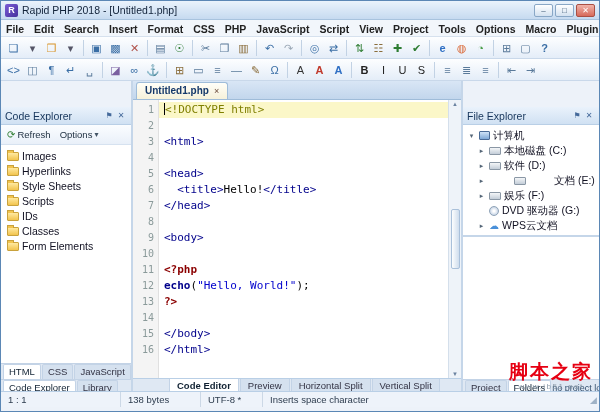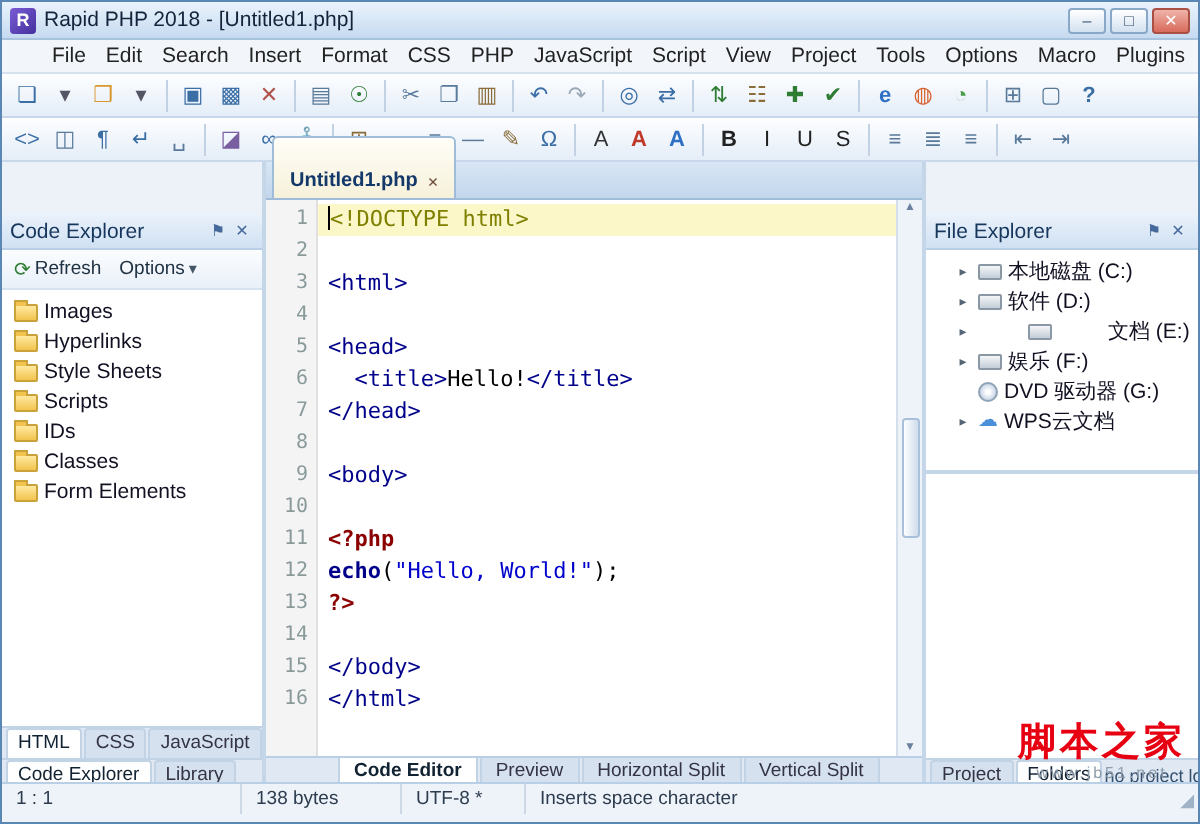--- a/index.html
+++ b/index.html
@@ -9,21 +9,21 @@
 
   
   .titlebar{height:19px;display:flex;align-items:center;padding:0 4px;background:linear-gradient(#eaf3fc,#c6daf0);border-bottom:1px solid #a8c3de;}
   .app-icon{width:13px;height:13px;background:linear-gradient(135deg,#7b5cd6,#45309c);color:#fff;font-size:9px;font-weight:bold;line-height:13px;text-align:center;margin-right:4px;border-radius:2px;flex:none;}
   .title-text{flex:1;font-size:10.5px;color:#12233a;white-space:nowrap;overflow:hidden;}
   .win-btns{display:flex;gap:2px;flex:none;}
   .win-btn{width:19px;height:13px;border:1px solid #89a7c6;background:linear-gradient(#ffffff,#d3e1f0);font-size:8px;line-height:11px;text-align:center;border-radius:2px;color:#33506e;}
   .win-btn.close{background:linear-gradient(#f0b3a9,#d76a5b);color:#fff;border-color:#aa4f43;}
 
   
-  .menubar{display:flex;height:17px;align-items:center;background:#f2f6fb;border-bottom:1px solid #d6e1ee;padding-left:20px;}
+  .menubar{display:flex;height:17px;align-items:flex-end;background:#f2f6fb;border-bottom:1px solid #d6e1ee;padding-left:0;font-weight:bold;}
   .menu-item{padding:1px 5px;font-size:10.5px;color:#222;white-space:nowrap;}
   .toolbar{display:flex;align-items:center;height:22px;background:linear-gradient(#fdfeff,#e4edf8);border-bottom:1px solid #c9d8ea;padding:0 3px;}
   .tb-icon{width:19px;height:18px;font-size:11px;line-height:18px;text-align:center;border-radius:2px;flex:none;}
   .tb-sep{width:1px;height:16px;background:#c2d2e4;margin:0 3px;flex:none;}
 
   
   .main{position:absolute;top:80px;bottom:16px;left:0;right:0;display:flex;}
   .splitter{width:2px;background:#c5d6e9;flex:none;}
   .side{display:flex;flex-direction:column;background:#fff;flex:none;margin-top:26px;}
   #left-panel{width:130px;}
@@ -53,21 +53,21 @@
 
   
   .mini-tabs{height:16px;flex:none;display:flex;align-items:flex-end;background:#dfe8f3;border-top:1px solid #c3d3e6;padding-left:2px;}
   .mini-tab{padding:1px 5px 2px;font-size:9.5px;border:1px solid #c3d3e6;border-bottom:none;background:#d5e1ef;margin-right:1px;border-radius:2px 2px 0 0;color:#334;white-space:nowrap;}
   .mini-tab.active{background:#fff;color:#123;}
   .fe-status{flex:1;text-align:right;font-size:9px;color:#35506e;padding:0 4px 2px 0;align-self:flex-end;white-space:nowrap;overflow:hidden;}
 
   
   .center{flex:1;display:flex;flex-direction:column;min-width:0;background:#fff;}
   .tabbar{height:19px;flex:none;background:linear-gradient(#d9e6f5,#c2d6ec);display:flex;align-items:flex-end;padding-left:3px;border-bottom:1px solid #9fbcd9;}
-  .doc-tab{display:flex;align-items:center;gap:5px;padding:16px 8px 3px;background:linear-gradient(#fffef8,#f6f1da);border:1px solid #9fbcd9;border-bottom:none;border-radius:3px 3px 0 0;color:#14386a;font-weight:bold;font-size:10px;}
+  .doc-tab{display:flex;align-items:center;gap:5px;padding:2px 8px 3px;background:linear-gradient(#fffef8,#f6f1da);border:1px solid #9fbcd9;border-bottom:none;border-radius:3px 3px 0 0;color:#14386a;font-weight:bold;font-size:10px;}
   .doc-close{color:#6b4a3a;font-size:9px;font-weight:normal;}
   .editor-wrap{flex:1;display:flex;background:#fff;overflow:hidden;}
   .gutter{width:26px;flex:none;background:#f4f4f4;border-right:1px solid #e0e0e0;text-align:right;padding:2px 4px 0 0;color:#8a9a9a;font:10px/16px "DejaVu Sans Mono",monospace;}
   .gut-num{height:16px;}
   .code{flex:1;font:11px/16px "DejaVu Sans Mono",monospace;padding-top:2px;white-space:pre;overflow:hidden;}
   .code-line{height:16px;padding-left:5px;}
   .code-line.active{background:#fbf7c8;}
   .caret{display:inline-block;width:1px;height:12px;background:#000;vertical-align:-2px;}
   .s-doctype{color:#7f7f00;}
   .s-tag{color:#00008b;}
@@ -305,20 +305,25 @@
 
     <div class="splitter"></div>
 
     <div class="side" id="right-panel">
       <div class="panel-header">
         <span class="ph-title">File Explorer</span>
         <span class="ph-icon">⚑</span>
         <span class="ph-icon">✕</span>
       </div>
       <div class="tree" id="fe-tree">
+          <div class="tree-item" style="padding-left: 4px;">
+            <span class="t-arrow">▾</span>
+            <span class="t-computer"></span>
+            <span class="t-label">计算机</span>
+          </div>
           <div class="tree-item" style="padding-left: 14px;">
             <span class="t-arrow">▸</span>
             <span class="t-drive"></span>
             <span class="t-label">本地磁盘 (C:)</span>
           </div>
           <div class="tree-item" style="padding-left: 14px;">
             <span class="t-arrow">▸</span>
             <span class="t-drive"></span>
             <span class="t-label">软件 (D:)</span>
           </div>

